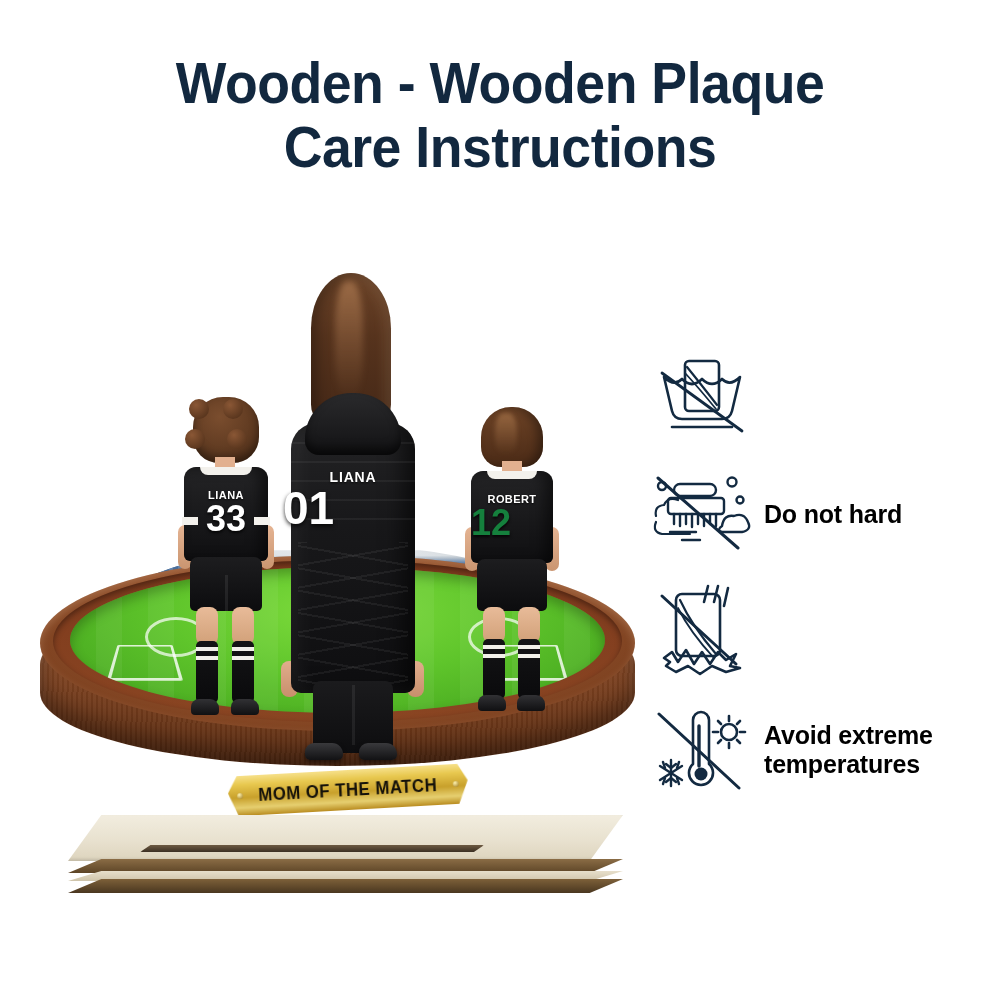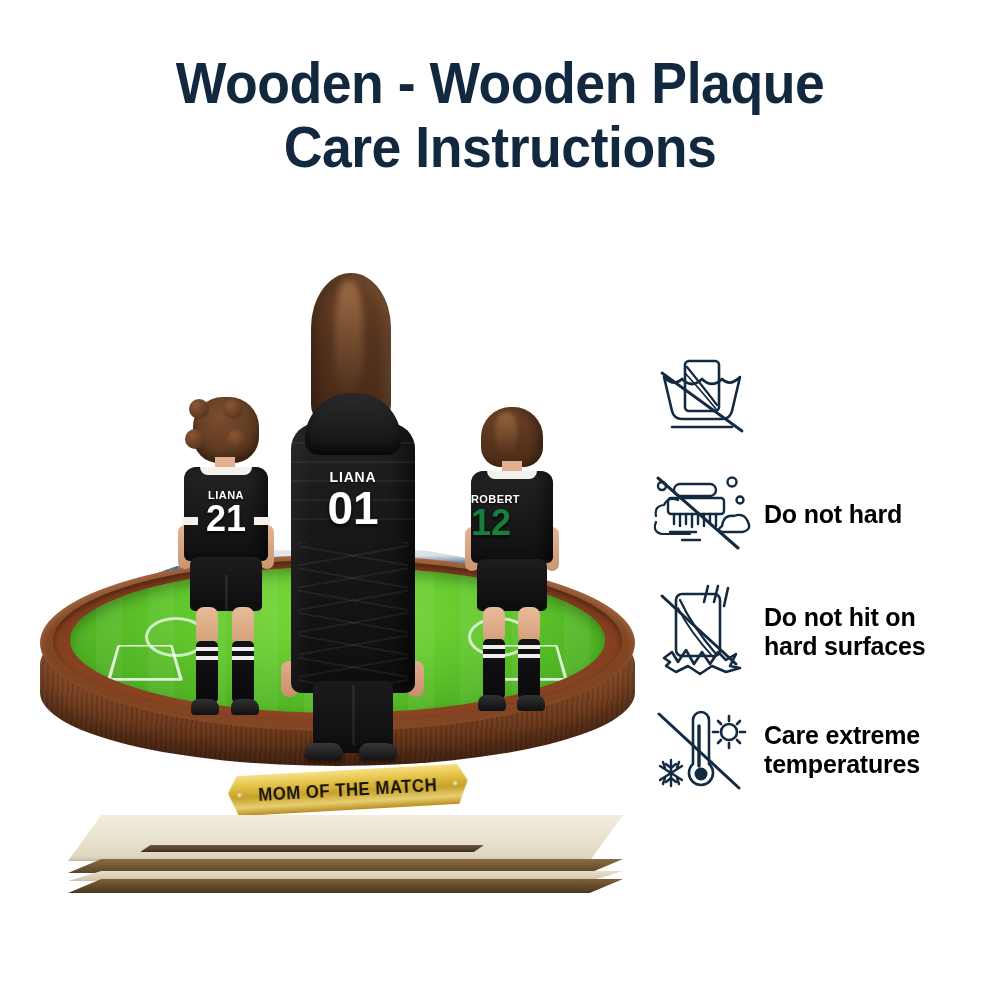--- a/index.html
+++ b/index.html
@@ -310,21 +310,21 @@
     width: 140px; text-align: center;
     color: #fff;
     font-weight: bold;
     font-size: 14px;
     letter-spacing: .8px;
     text-shadow: 0 1px 2px rgba(0,0,0,.8);
     z-index: 5;
   }
   .m-number {
     position: absolute; left: 0; top: 212px;
-    width: 140px; text-align: center;
+    width: 140px; text-align: left;
     color: #fff;
     font-weight: bold;
     font-size: 46px;
     line-height: 1;
     text-shadow: 0 2px 4px rgba(0,0,0,.8);
     z-index: 5;
   }
   .m-legs {
     position: absolute; left: 30px; top: 408px;
     width: 80px; height: 72px;
@@ -450,21 +450,21 @@
   .cr-neck { position: absolute; left: 47px; top: 54px; width: 20px; height: 14px; background: #e2b08f; }
   .cr-shirt {
     position: absolute; left: 16px; top: 64px;
     width: 82px; height: 92px;
     background: linear-gradient(180deg,#242426,#0f0f11);
     border-radius: 12px 12px 6px 6px;
     box-shadow: inset -8px 0 14px rgba(0,0,0,.5);
   }
   .cr-collar { position: absolute; left: 32px; top: 64px; width: 50px; height: 8px; background: #f3f1ec; border-radius: 0 0 10px 10px; }
   .cr-name {
-    position: absolute; left: 16px; top: 86px; width: 82px; text-align: left;
+    position: absolute; left: 16px; top: 86px; width: 82px; text-align: center;
     color: #fff; font-weight: bold; font-size: 11px; letter-spacing: .4px;
     text-shadow: 0 1px 2px rgba(0,0,0,.8); z-index: 5;
   }
   .cr-number {
     position: absolute; left: 16px; top: 98px; width: 80px; text-align: left;
     color: #15803d; font-weight: bold; font-size: 36px; line-height: 1;
     text-shadow: 0 2px 3px rgba(0,0,0,.8); z-index: 5;
   }
   .cr-arm-l, .cr-arm-r {
     position: absolute; top: 120px; width: 14px; height: 44px;
@@ -564,21 +564,21 @@
     <div class="bun b3"></div>
     <div class="bun b4"></div>
     <div class="cl-neck"></div>
     <div class="cl-arm-l"></div>
     <div class="cl-arm-r"></div>
     <div class="cl-shirt"></div>
     <div class="cl-collar"></div>
     <div class="cl-sleeve-l"></div>
     <div class="cl-sleeve-r"></div>
     <div class="cl-name">LIANA</div>
-    <div class="cl-number">21</div>
+    <div class="cl-number">33</div>
     <div class="cl-shorts"></div>
     <div class="cl-thigh-l"></div>
     <div class="cl-thigh-r"></div>
     <div class="cl-sock-l">
       <div class="sock-stripe ss1"></div>
       <div class="sock-stripe ss2"></div>
     </div>
     <div class="cl-sock-r">
       <div class="sock-stripe ss1"></div>
       <div class="sock-stripe ss2"></div>
@@ -687,22 +687,20 @@
         <rect x="24" y="10" width="44" height="62" rx="6"></rect>
         <path d="M28 16 Q40 42 64 70" stroke-width="2.2"></path>
         <path d="M26 24 Q38 48 62 74" stroke-width="1.8"></path>
         <line x1="56" y1="2" x2="52" y2="18"></line>
         <line x1="66" y1="2" x2="62" y2="18"></line>
         <line x1="76" y1="4" x2="72" y2="22"></line>
         <path d="M12 74 L20 68 L26 78 L34 66 L42 80 L50 68 L58 80 L66 68 L74 76 L84 70 L78 82 L88 84 L74 88 L60 82 L48 90 L36 82 L24 88 L14 82 L18 78 Z"></path>
         <line x1="10" y1="12" x2="84" y2="80" stroke-width="3"></line>
       </svg>
     </div>
-    <div class="care-label" style="white-space: pre-line;">Do not hit on
-hard surfaces</div>
   </div>
 
   <div class="care-item">
     <div class="care-icon">
       <svg width="98" height="92" viewBox="0 0 98 92" fill="none" stroke="#132a41" stroke-width="2.6" stroke-linecap="round" stroke-linejoin="round">
         <path d="M40 16 a8 8 0 0 1 16 0 v44 a12 12 0 1 1 -16 0 Z"></path>
         <path d="M46 22 v40" stroke-width="3.4"></path>
         <circle cx="48" cy="70" r="6.5" fill="#132a41" stroke="none"></circle>
         <circle cx="76" cy="28" r="8"></circle>
         <line x1="76" y1="12" x2="76" y2="17"></line>
@@ -722,16 +720,16 @@
           <line x1="13" y1="78" x2="18" y2="74"></line>
             <line x1="23" y1="78" x2="18" y2="74"></line>
           <line x1="10" y1="58" x2="12" y2="64"></line>
             <line x1="26" y1="58" x2="24" y2="64"></line>
           <line x1="10" y1="80" x2="12" y2="74"></line>
             <line x1="26" y1="80" x2="24" y2="74"></line>
         </g>
         <line x1="6" y1="10" x2="86" y2="84" stroke-width="3"></line>
       </svg>
     </div>
-    <div class="care-label" style="white-space: pre-line;">Care extreme
+    <div class="care-label" style="white-space: pre-line;">Avoid extreme
 temperatures</div>
   </div>
 </div>
 
 </body></html>

